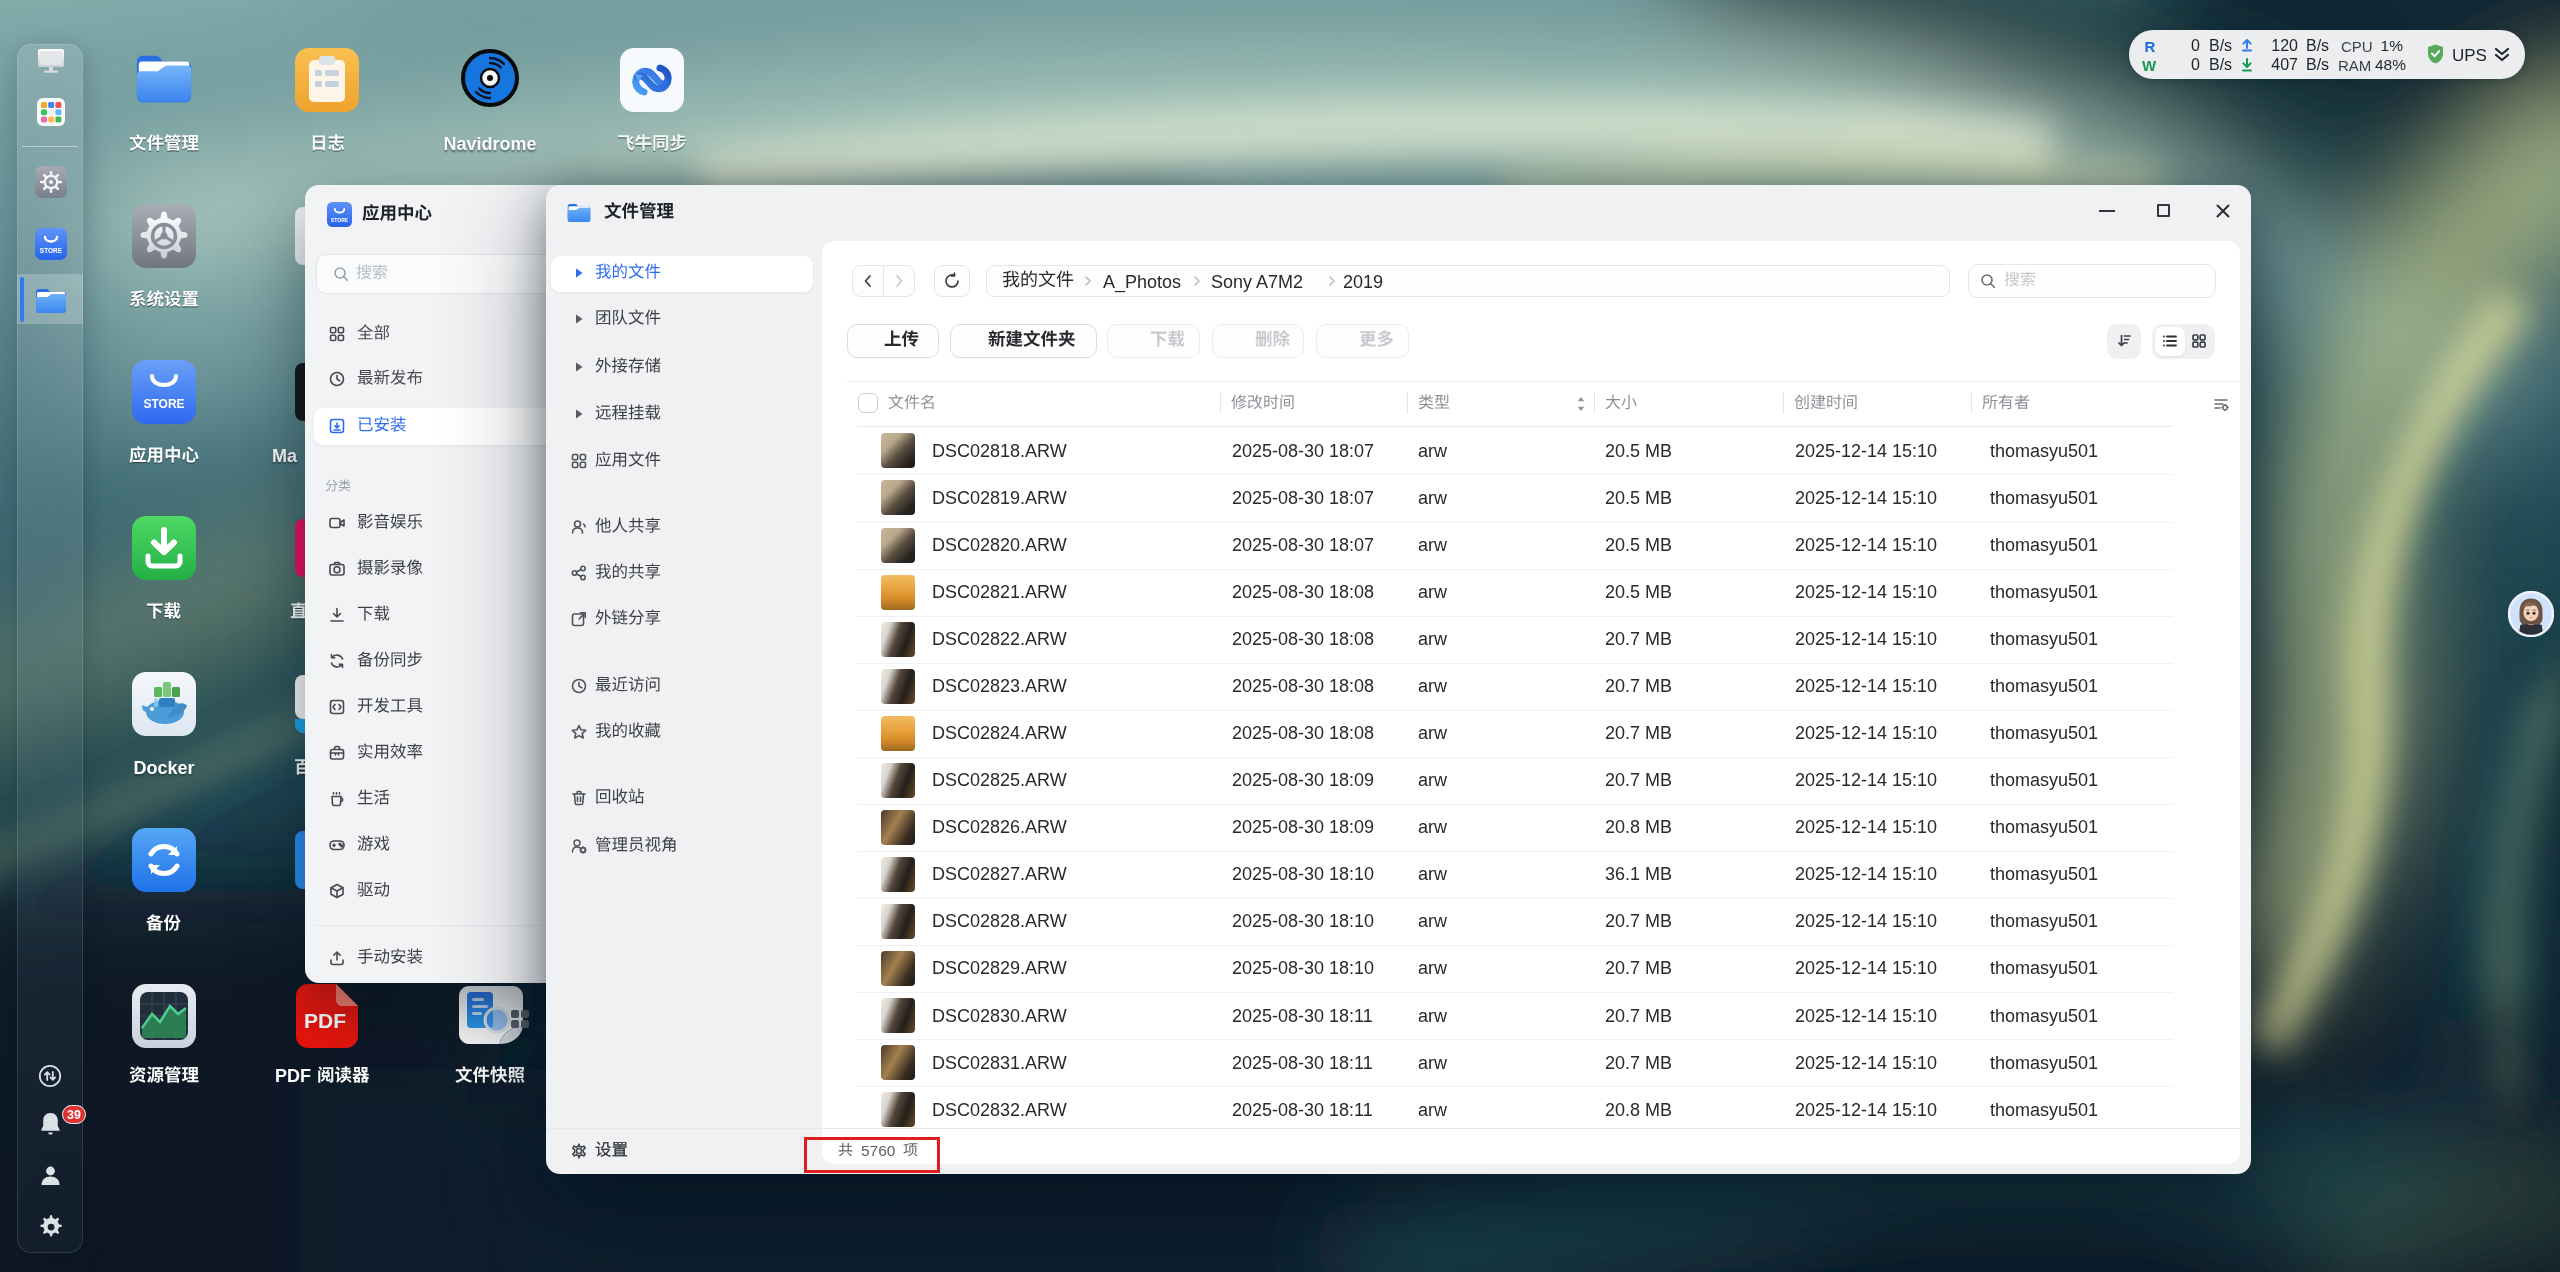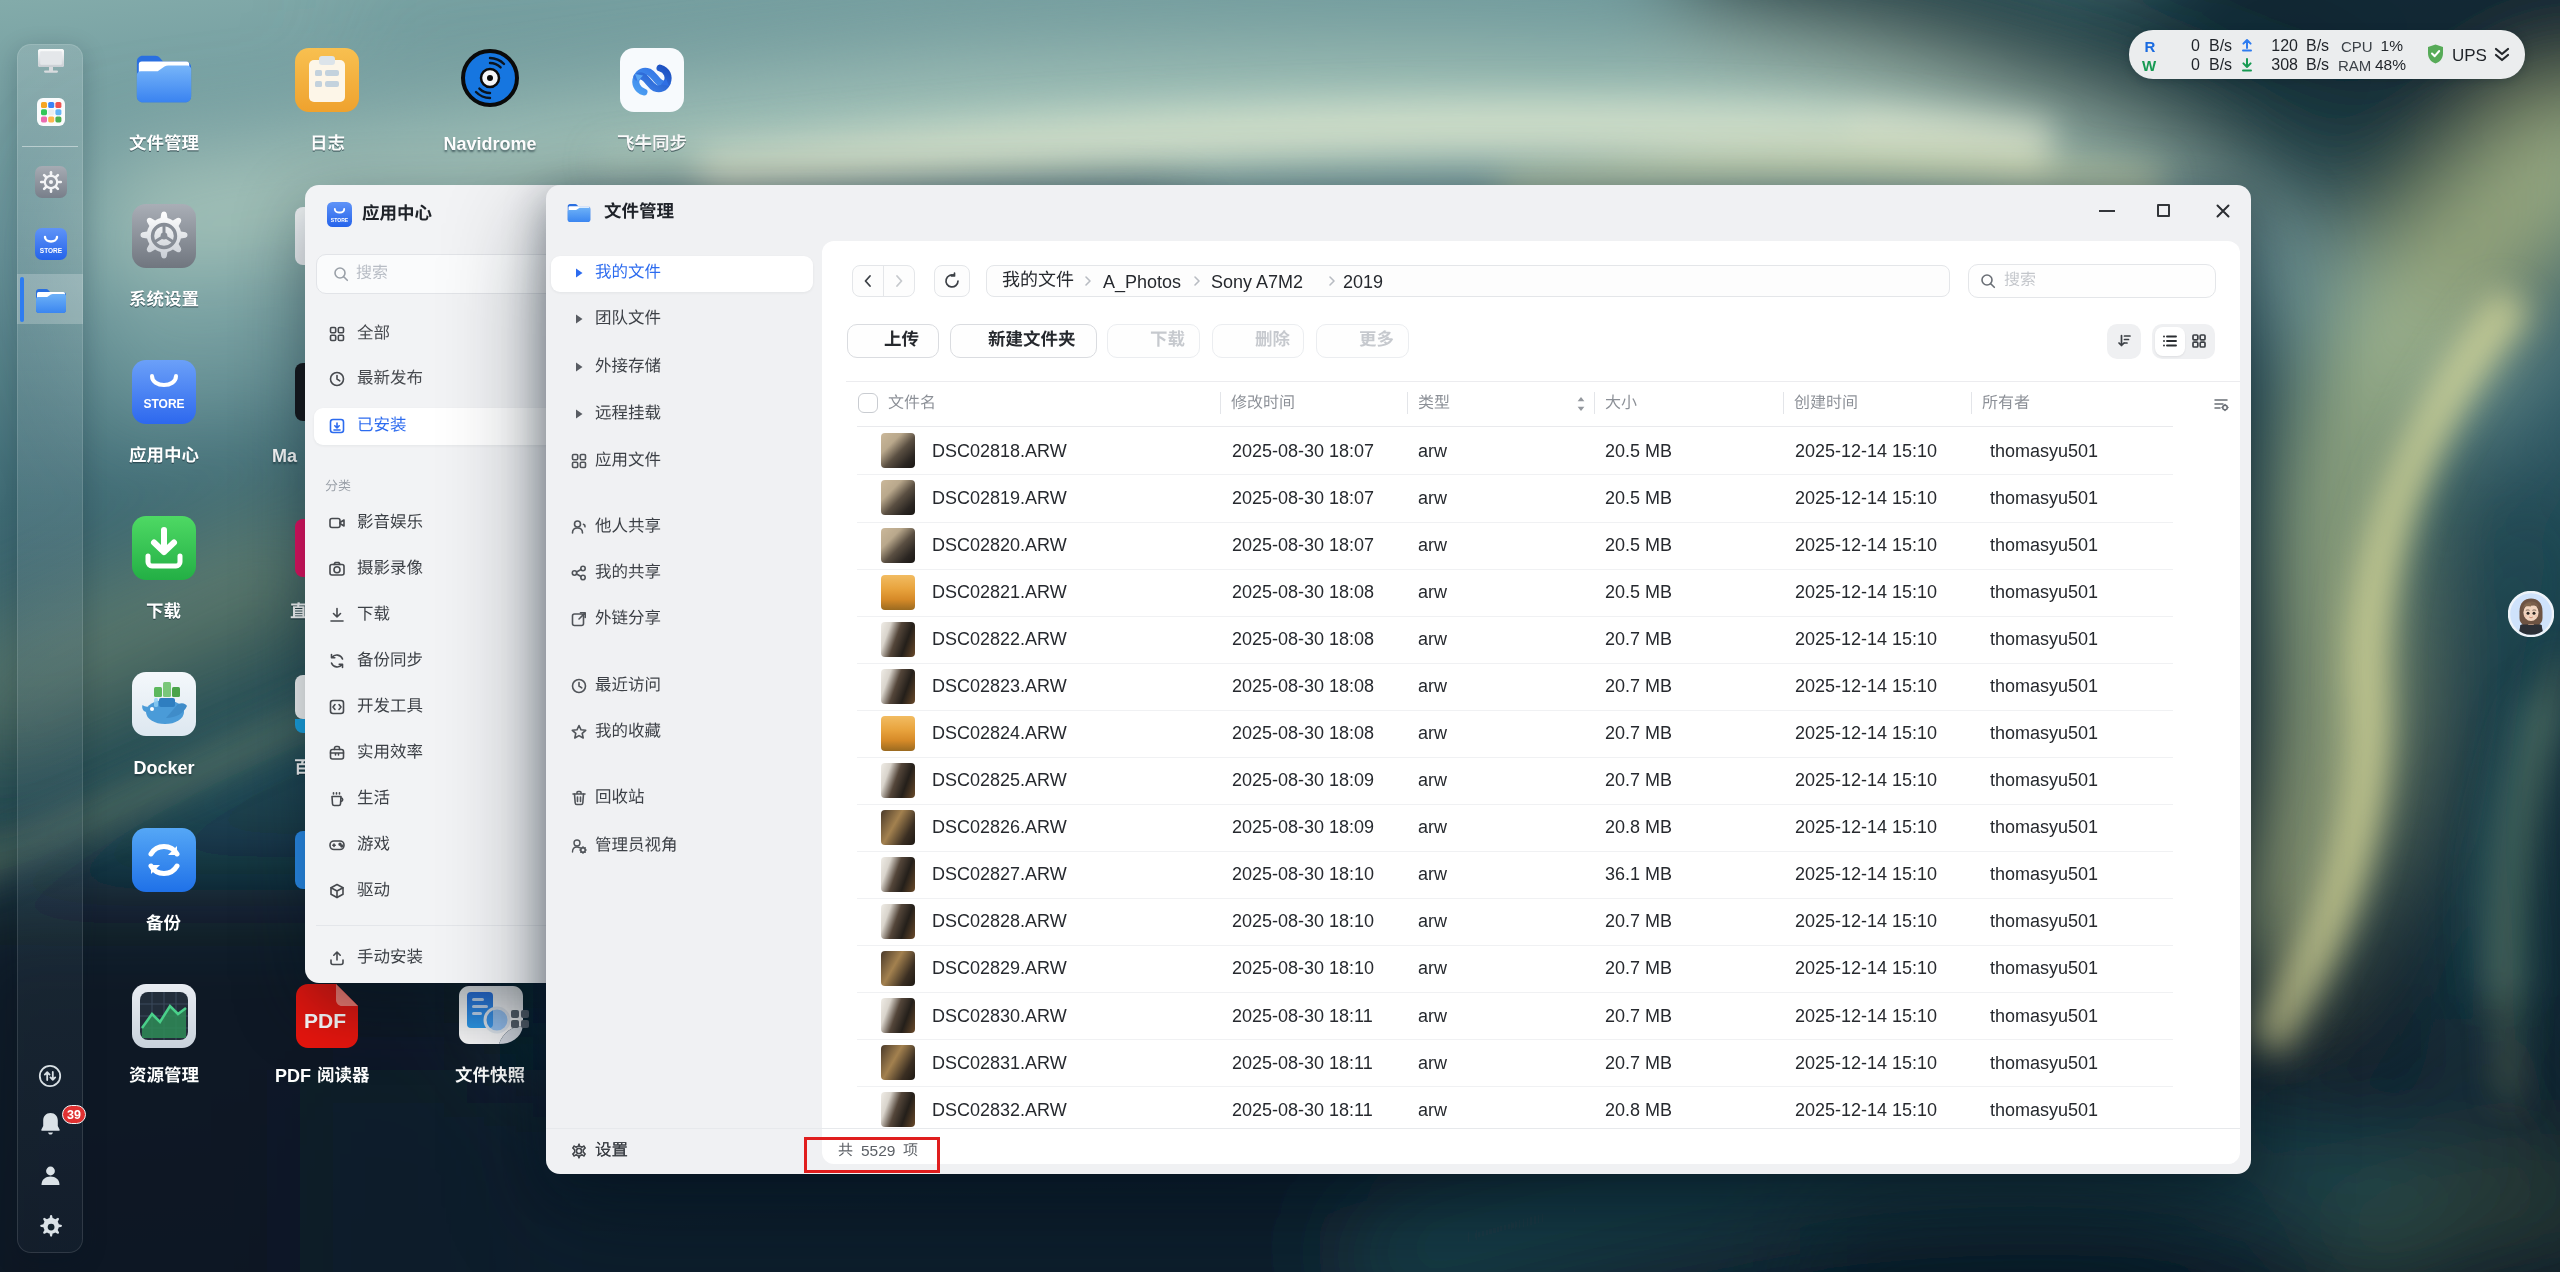--- a/index.html
+++ b/index.html
@@ -571,21 +571,21 @@
     <div style="position:absolute;left:2209px;top:65px;font-family:&quot;Liberation Sans&quot;,sans-serif;font-size:16px;font-weight:400;color:#1f2328;white-space:nowrap;transform:translateY(-50%);line-height:1;">B/s</div>
     <div style="position:absolute;left:2240px;top:38px;width:14px;height:14px;line-height:0;"><svg width="14" height="14" viewBox="0 0 14 14">
         <path d="M7 11 L7 3 M7 3 L3.4 6.6 M7 3 L10.6 6.6" stroke="#2e7cf0" stroke-width="2" fill="none" stroke-linecap="round" stroke-linejoin="round" transform="translate(0,-1)"></path>
         <path d="M3 12.6 L11 12.6" stroke="#2e7cf0" stroke-width="2" stroke-linecap="round"></path>
       </svg></div>
     <div style="position:absolute;left:2240px;top:58px;width:14px;height:14px;line-height:0;"><svg width="14" height="14" viewBox="0 0 14 14">
         <path d="M7 2 L7 10 M7 10 L3.4 6.4 M7 10 L10.6 6.4" stroke="#169a52" stroke-width="2" fill="none" stroke-linecap="round" stroke-linejoin="round" transform="translate(0,-1)"></path>
         <path d="M3 12.6 L11 12.6" stroke="#169a52" stroke-width="2" stroke-linecap="round"></path>
       </svg></div>
     <div style="position:absolute;left:2298px;top:46px;font-family:&quot;Liberation Sans&quot;,sans-serif;font-size:16px;font-weight:400;color:#1f2328;white-space:nowrap;transform:translate(-100%,-50%);line-height:1;">120</div>
-    <div style="position:absolute;left:2298px;top:65px;font-family:&quot;Liberation Sans&quot;,sans-serif;font-size:16px;font-weight:400;color:#1f2328;white-space:nowrap;transform:translate(-100%,-50%);line-height:1;">308</div>
+    <div style="position:absolute;left:2298px;top:65px;font-family:&quot;Liberation Sans&quot;,sans-serif;font-size:16px;font-weight:400;color:#1f2328;white-space:nowrap;transform:translate(-100%,-50%);line-height:1;">407</div>
     <div style="position:absolute;left:2306px;top:46px;font-family:&quot;Liberation Sans&quot;,sans-serif;font-size:16px;font-weight:400;color:#1f2328;white-space:nowrap;transform:translateY(-50%);line-height:1;">B/s</div>
     <div style="position:absolute;left:2306px;top:65px;font-family:&quot;Liberation Sans&quot;,sans-serif;font-size:16px;font-weight:400;color:#1f2328;white-space:nowrap;transform:translateY(-50%);line-height:1;">B/s</div>
     <div style="position:absolute;left:2341px;top:46px;font-family:&quot;Liberation Sans&quot;,sans-serif;font-size:15px;font-weight:400;color:#3c4248;white-space:nowrap;transform:translateY(-50%);line-height:1;">CPU</div>
     <div style="position:absolute;left:2338px;top:65px;font-family:&quot;Liberation Sans&quot;,sans-serif;font-size:15px;font-weight:400;color:#3c4248;white-space:nowrap;transform:translateY(-50%);line-height:1;">RAM</div>
     <div style="position:absolute;left:2403px;top:46px;font-family:&quot;Liberation Sans&quot;,sans-serif;font-size:15.5px;font-weight:400;color:#1f2328;white-space:nowrap;transform:translate(-100%,-50%);line-height:1;">1%</div>
     <div style="position:absolute;left:2406px;top:65px;font-family:&quot;Liberation Sans&quot;,sans-serif;font-size:15.5px;font-weight:400;color:#1f2328;white-space:nowrap;transform:translate(-100%,-50%);line-height:1;">48%</div>
     <div style="position:absolute;left:2427px;top:44px;width:17px;height:20px;line-height:0;"><svg width="17" height="20" viewBox="0 0 17 20">
         <path d="M8.5 0.5 L16 3 L16 9 C16 14.5 13 17.8 8.5 19.5 C4 17.8 1 14.5 1 9 L1 3 Z" fill="#57ab58"></path>
         <path d="M5 9.5 L7.7 12.2 L12.2 7" stroke="#fff" stroke-width="2" fill="none" stroke-linecap="round" stroke-linejoin="round"></path>
       </svg></div>
@@ -1280,17 +1280,17 @@
           <path d="M9 2.2 L9.9 4.4 A5 5 0 0 1 11.7 5.1 L14 4.2 L15.1 6.1 L13.3 7.8 A5 5 0 0 1 13.3 10.2 L15.1 11.9 L14 13.8 L11.7 12.9 A5 5 0 0 1 9.9 13.6 L9 15.8 L8.1 13.6 A5 5 0 0 1 6.3 12.9 L4 13.8 L2.9 11.9 L4.7 10.2 A5 5 0 0 1 4.7 7.8 L2.9 6.1 L4 4.2 L6.3 5.1 A5 5 0 0 1 8.1 4.4 Z"></path>
         </g>
       </svg></div>
     <div style="position:absolute;left:595px;top:1141px;width:33px;height:20px;line-height:0;z-index:23;"><svg width="33" height="20" viewBox="0 0 33 20" style="overflow:visible">
         <use href="#gr8bbe" transform="translate(0.0,14.4) scale(0.01650,-0.01650)" fill="#3c4046"></use>
         <use href="#gr7f6e" transform="translate(16.5,14.4) scale(0.01650,-0.01650)" fill="#3c4046"></use>
       </svg></div>
     <div style="position:absolute;left:838px;top:1142px;width:15px;height:18px;line-height:0;z-index:23;"><svg width="15" height="18" viewBox="0 0 15 18" style="overflow:visible">
         <use href="#gr5171" transform="translate(0.0,13.1) scale(0.01500,-0.01500)" fill="#5c6066"></use>
       </svg></div>
-    <div style="position:absolute;left:861px;top:1151px;font-family:&quot;Liberation Sans&quot;,sans-serif;font-size:15.5px;font-weight:400;color:#5c6066;white-space:nowrap;z-index:23;transform:translateY(-50%);line-height:1;">5529</div>
+    <div style="position:absolute;left:861px;top:1151px;font-family:&quot;Liberation Sans&quot;,sans-serif;font-size:15.5px;font-weight:400;color:#5c6066;white-space:nowrap;z-index:23;transform:translateY(-50%);line-height:1;">5760</div>
     <div style="position:absolute;left:903px;top:1142px;width:15px;height:18px;line-height:0;z-index:23;"><svg width="15" height="18" viewBox="0 0 15 18" style="overflow:visible">
         <use href="#gr9879" transform="translate(0.0,13.1) scale(0.01500,-0.01500)" fill="#5c6066"></use>
       </svg></div>
     <div style="position:absolute;left:804px;top:1137px;width:136px;height:36px;border:3px solid #e01e1e;box-sizing:border-box;z-index:30;"></div>
 </div>
 </body></html>

